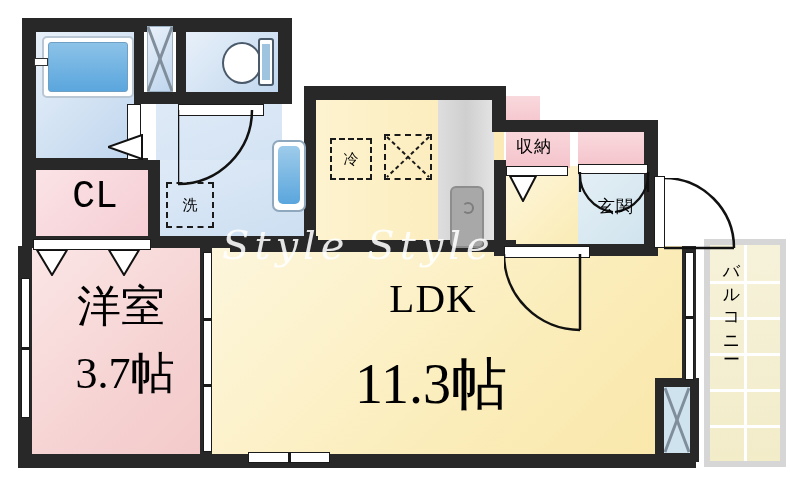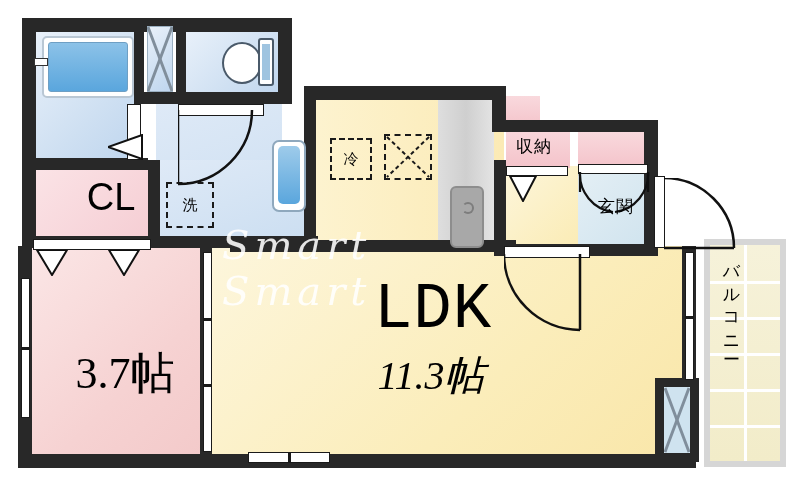--- a/index.html
+++ b/index.html
@@ -17,25 +17,25 @@
   .fill-genkan{background:linear-gradient(135deg,#e4eff5 0%,#cfe3ee 100%);}
   .fill-kitchen{background:linear-gradient(90deg,#fdf3cf 0%,#fbeab5 100%);}
   .fill-counter{background:linear-gradient(90deg,#dedede 0%,#cfcfcf 50%,#e4e4e4 100%);}
   .fill-balcony{background:linear-gradient(180deg,#f6f2da 0%,#f2ecc9 100%);}
 
   
   .wall{background:#282828;}
 
   
   .lbl{position:absolute;color:#000;text-align:center;line-height:1;white-space:nowrap;}
-  .lbl-ldk{font-size:64px;font-family:Liberation Mono, monospace;font-weight:400;letter-spacing:1px;}
-  .lbl-ldknum{font-size:40px;font-family:"Liberation Serif",serif;font-style:italic;}
+  .lbl-ldk{font-size:41px;font-family:Liberation Serif, serif;font-weight:400;letter-spacing:1px;}
+  .lbl-ldknum{font-size:56px;font-family:"Liberation Serif",serif;}
   .lbl-room{font-size:44px;font-family:"DejaVu Serif",serif;}
   .lbl-roomnum{font-size:44px;font-family:"Liberation Serif",serif;}
-  .lbl-cl{font-size:38px;font-family:Liberation Sans, sans-serif;margin-left:16px;}
+  .lbl-cl{font-size:38px;font-family:Liberation Mono, monospace;}
   .lbl-sb{font-size:25px;font-family:"Liberation Serif",serif;letter-spacing:2px;}
   .lbl-jp{font-size:17px;font-family:"DejaVu Serif",serif;letter-spacing:1px;}
   .lbl-jp-sm{font-size:15px;font-family:"DejaVu Serif",serif;}
   .lbl-vert{font-size:17px;font-family:"DejaVu Serif",serif;writing-mode:vertical-rl;text-orientation:upright;line-height:1.5;letter-spacing:5px;}
 
   
   .dashbox{border:2px dashed #1a1a1a;box-sizing:border-box;display:flex;align-items:center;justify-content:center;}
 
   .xcross{position:absolute;}
 
@@ -218,27 +218,28 @@
   <div class="abs sashline" style="left:21px;top:347px;width:9px;height:3px;"></div>
 
   <div class="abs sash" style="left:248px;top:452px;width:82px;height:11px;"></div>
   <div class="abs sashline" style="left:288px;top:452px;width:3px;height:11px;"></div>
 
   <div class="abs sash" style="left:685px;top:252px;width:9px;height:128px;"></div>
   <div class="abs sashline" style="left:685px;top:316px;width:9px;height:3px;"></div>
 
   <div class="lbl lbl-cl" style="left:36px;top:178px;width:118px;">CL</div>
 
+  <div class="lbl lbl-room" style="left:30px;top:284px;width:182px;">洋室</div>
   <div class="lbl lbl-roomnum" style="left:30px;top:352px;width:190px;">3.7帖</div>
 
   <div class="lbl lbl-ldk" style="left:288px;top:278px;width:290px;">LDK</div>
   <div class="lbl lbl-ldknum" style="left:276px;top:356px;width:310px;">11.3帖</div>
 
   <div class="lbl lbl-jp" style="left:506px;top:138px;width:56px;">収納</div>
 
 
   <div class="lbl lbl-jp" style="left:578px;top:198px;width:76px;">玄関</div>
 
   <div class="lbl lbl-vert" style="left:718px;top:252px;height:200px;width:26px;text-align:left;">バルコニー</div>
 
-  <div id="watermark">Smart Smart</div>
+  <div id="watermark">Style Style</div>
 
 </div>
 
 </body></html>

